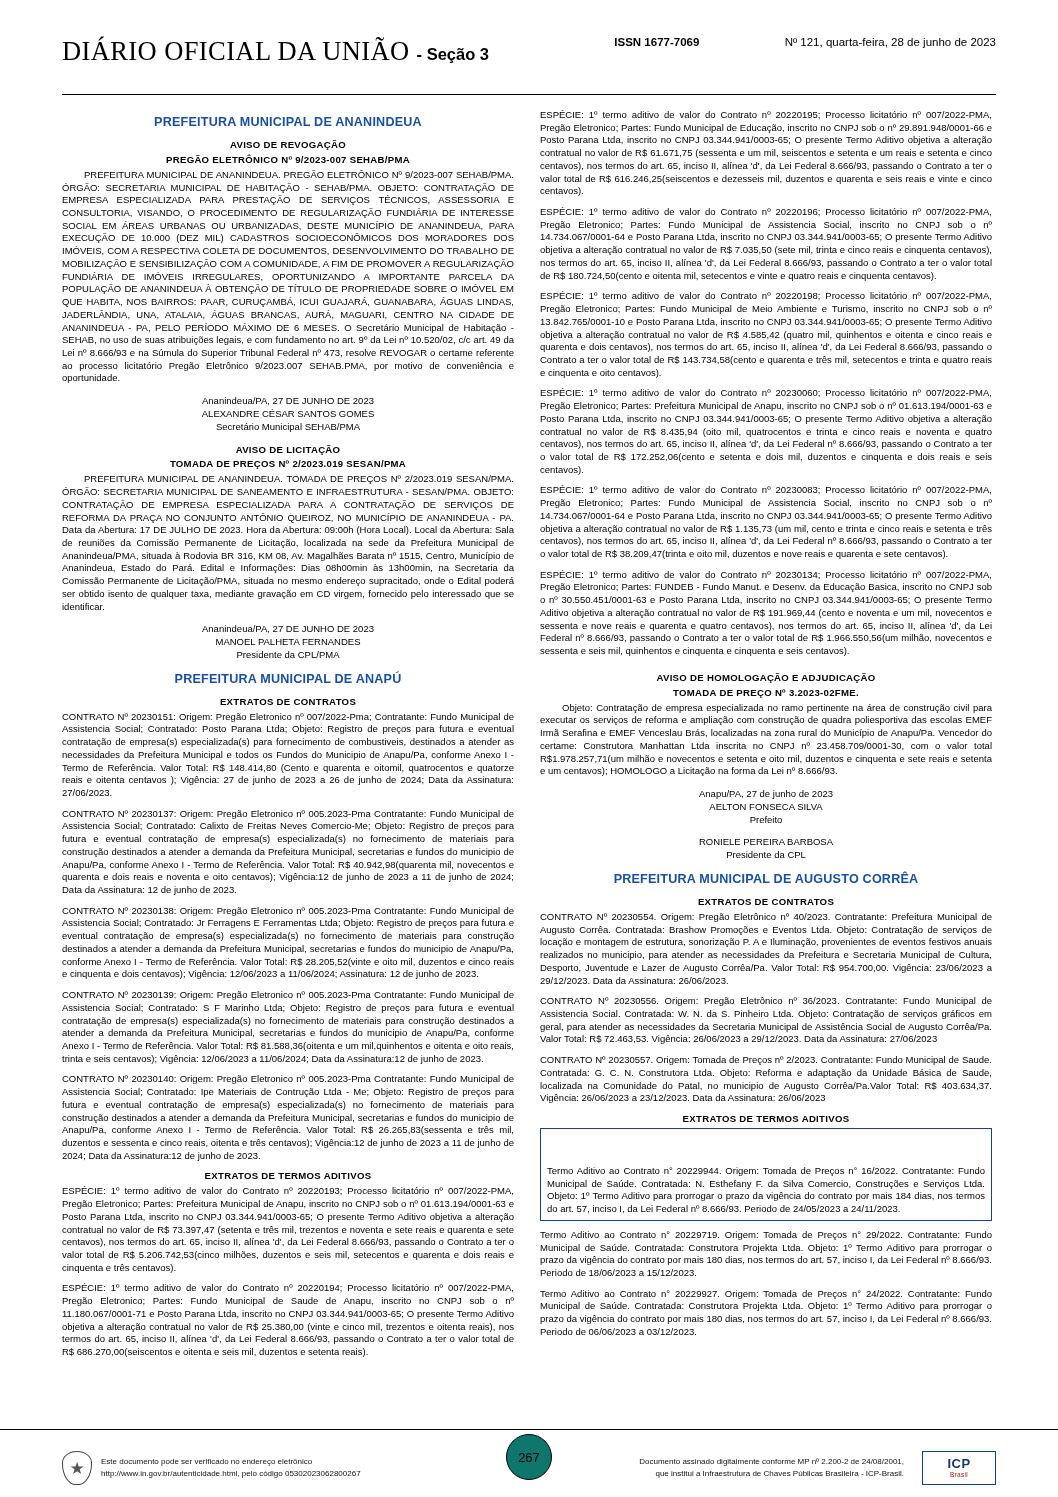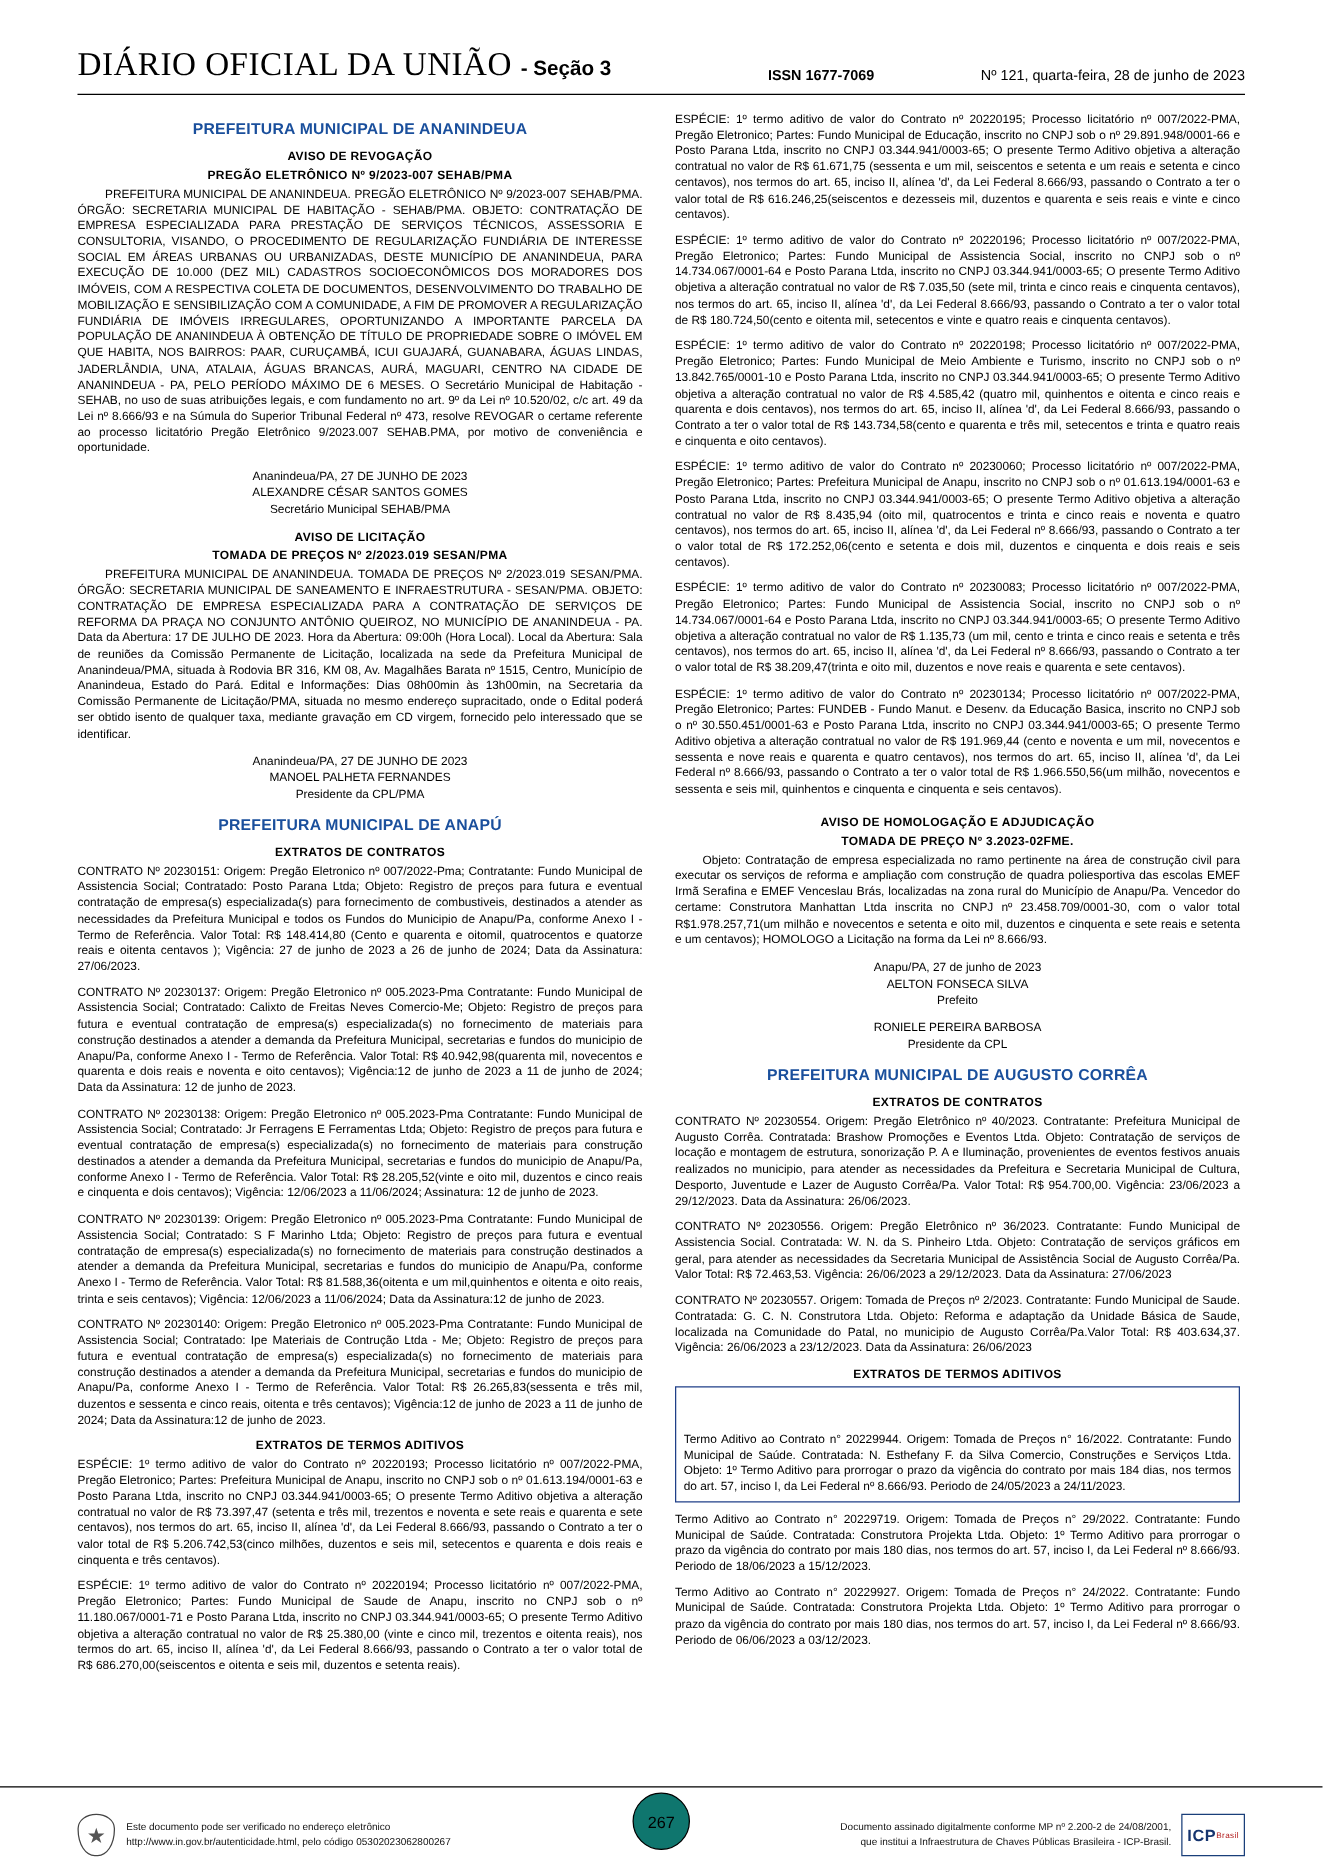--- a/index.html
+++ b/index.html
@@ -13,24 +13,24 @@
   }
   .page {
     position: relative;
     width: 1058px;
     min-height: 1497px;
     padding: 36px 62px 0 62px;
   }
   
   .masthead {
     display: flex;
-    align-items: flex-end;
+    align-items: flex-start;
     justify-content: space-between;
     border-bottom: 1.6px solid #000;
-    padding-bottom: 8px;
+    padding-bottom: 27px;
   }
   .masthead-title {
     font-family: "Liberation Serif", serif;
     font-size: 26.5px;
     letter-spacing: .4px;
     white-space: nowrap;
   }
   .masthead-title .secao {
     font-family: "Liberation Sans", sans-serif;
     font-size: 16.5px;
@@ -136,33 +136,33 @@
     border: 1.3px solid #000;
     border-radius: 50%;
     display: flex; align-items: center; justify-content: center;
     font-size: 13px;
     background: #0f766e;
   }
   .footer-right {
     margin-left: auto;
     display: flex;
     align-items: center;
-    gap: 8px;
+    gap: 18px;
     justify-content: flex-end;
   }
   .footer-right-text {
     font-size: 8px;
     line-height: 1.45;
     text-align: right;
     color: #111;
   }
   .icp {
-    width: 51px; height: 34px;
+    width: 74px; height: 34px;
     border: 1px solid #1a3f7a;
-    display: flex; flex-direction: row;
+    display: flex; flex-direction: column;
     align-items: center; justify-content: center;
     line-height: 1;
   }
   .icp .icp-top { font-size: 13px; font-weight: bold; color: #16356f; letter-spacing: .5px; }
   .icp .icp-bot { font-size: 6.5px; color: #b01818; letter-spacing: .3px; margin-top: 2px; }
 </style>
 </head>
 <body>
 
 <div class="page">

